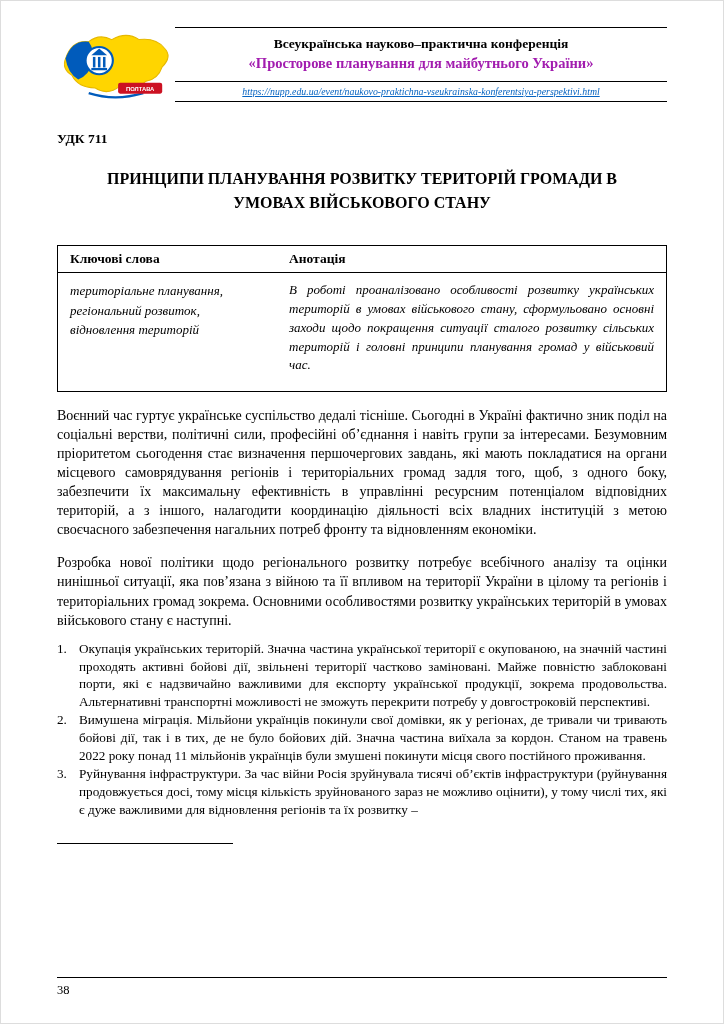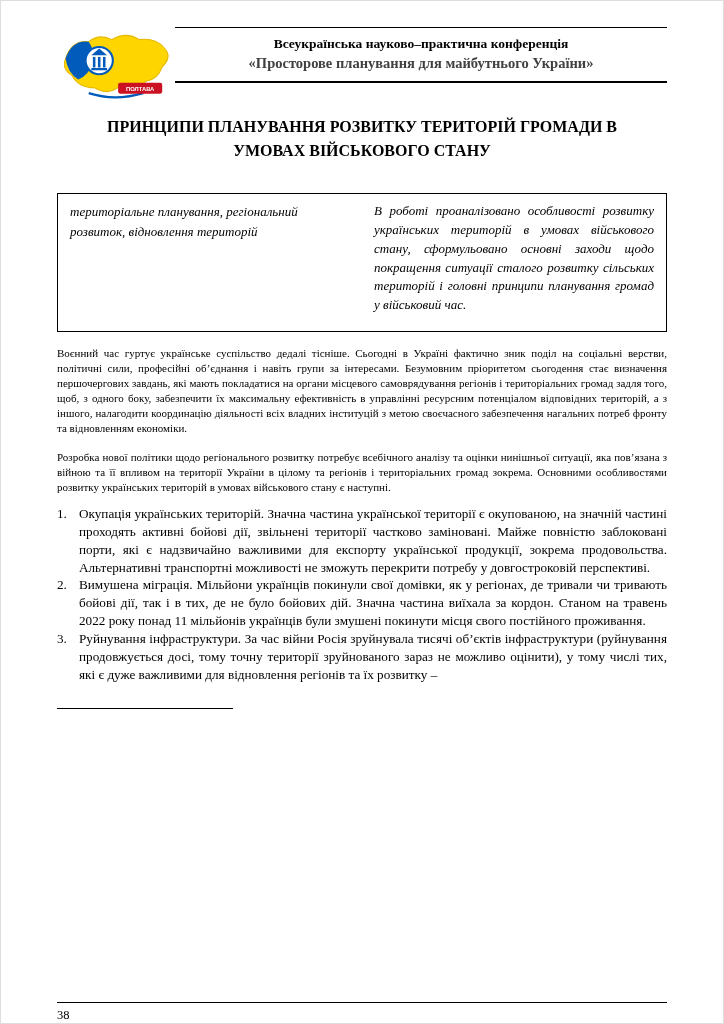--- a/index.html
+++ b/index.html
@@ -8,50 +8,50 @@
     border:1px solid #ddd;box-sizing:border-box;position:relative;overflow:hidden;
     padding:24px 56px 0;color:#000;
     font-family:"Liberation Serif","DejaVu Serif",serif;
   }
   
   .header{display:flex;align-items:flex-start;}
   .logo{flex:0 0 118px;width:118px;margin-top:2px;}
   .header-right{flex:1;text-align:center;padding-top:2px;}
   .rule{border-top:1.4px solid #000;height:0;}
   .conf-line1{font-weight:bold;font-size:13.5px;margin-top:8px;}
-  .conf-line2{font-weight:bold;font-size:14.5px;color:#404040;margin:3px 0 9px;}
+  .conf-line2{font-weight:bold;font-size:14.5px;color:#a21caf;margin:3px 0 9px;}
   .conf-url{display:block;font-size:9.8px;font-style:italic;color:#0563C1;
     text-decoration:underline;padding:4px 0;cursor:pointer;}
   
   .udk{font-weight:bold;font-size:13.5px;margin-top:16px;}
   .title{font-size:16px;font-weight:bold;text-align:center;max-width:520px;
-    margin:0 auto 0;line-height:1.5;}
+    margin:20px auto 0;line-height:1.5;}
   .authors{text-align:center;font-weight:bold;font-size:13px;margin:9px 0 0;}
   sup{font-size:.65em;line-height:0;}
   
   .abstract-table{width:100%;border-collapse:collapse;border:1.4px solid #000;
     margin-top:30px;font-size:13px;table-layout:fixed;}
   .abstract-table th{text-align:left;font-weight:bold;font-size:13.5px;
     padding:5px 12px;border-bottom:1.4px solid #000;}
   .abstract-table td{vertical-align:top;padding:8px 12px 16px;font-style:italic;}
   .col-keywords{width:195px;}
   .cell-keywords{line-height:1.5;}
   .cell-abstract{text-align:justify;line-height:1.45;}
   
-  .body-par{text-align:justify;font-size:11px;line-height:1.36;margin:14px 0 0;}
+  .body-par{text-align:justify;font-size:14px;line-height:1.36;margin:14px 0 0;}
   .num-list{margin-top:10px;}
   .list-item{display:flex;font-size:13.2px;line-height:1.36;}
   .num{flex:0 0 22px;}
   .li-text{flex:1;text-align:justify;}
   
   .footnotes{margin-top:24px;font-size:10.8px;line-height:1.4;color:#1a1a1a;}
   .fn-rule{width:176px;border-top:1px solid #000;margin-bottom:8px;}
   .footnote{margin:0 0 11px;text-align:justify;}
   
-  .footer{position:absolute;left:56px;right:56px;bottom:0;}
+  .footer{position:absolute;left:56px;right:56px;bottom:25px;}
   .footer-rule{border-top:1.4px solid #000;}
   .page-number{font-size:12.5px;margin-top:5px;}
 </style>
 </head>
 <body>
 
 <div class="page">
 
   <header class="header">
     <div class="logo">
@@ -76,30 +76,36 @@
           <text x="79" y="60.8" text-anchor="middle" font-size="5.6" fill="#ffffff" font-family="Liberation Sans, sans-serif" font-weight="bold">ПОЛТАВА</text>
         </g>
       </svg>
     </div>
 
     <div class="header-right">
       <div class="rule"></div>
       <div class="conf-line1">Всеукраїнська науково–практична конференція</div>
       <div class="conf-line2">«Просторове планування для майбутнього України»</div>
       <div class="rule"></div>
+      <a class="conf-url">https://nupp.edu.ua/event/naukovo-praktichna-vseukrainska-konferentsiya-perspektivi.html</a>
       <div class="rule"></div>
     </div>
   </header>
 
+  <div class="udk">УДК 711</div>
 
   <h1 class="title">ПРИНЦИПИ ПЛАНУВАННЯ РОЗВИТКУ ТЕРИТОРІЙ ГРОМАДИ В УМОВАХ ВІЙСЬКОВОГО СТАНУ</h1>
 
 
   <table class="abstract-table">
     <tbody>
+        <tr>
+      <th class="col-keywords">Ключові слова</th>
+      <th>Анотація</th>
+    </tr>
     <tr>
       <td class="cell-keywords">територіальне планування, регіональний розвиток, відновлення територій</td>
       <td class="cell-abstract">В роботі проаналізовано особливості розвитку українських територій в умовах військового стану, сформульовано основні заходи щодо покращення ситуації сталого розвитку сільських територій і головні принципи планування громад у військовий час.</td>
     </tr>
   </tbody>
     </table>
 
   <p class="body-par">Воєнний час гуртує українське суспільство дедалі тісніше. Сьогодні в Україні фактично зник поділ на соціальні верстви, політичні сили, професійні об’єднання і навіть групи за інтересами. Безумовним пріоритетом сьогодення стає визначення першочергових завдань, які мають покладатися на органи місцевого самоврядування регіонів і територіальних громад задля того, щоб, з одного боку, забезпечити їх максимальну ефективність в управлінні ресурсним потенціалом відповідних територій, а з іншого, налагодити координацію діяльності всіх владних інституцій з метою своєчасного забезпечення нагальних потреб фронту та відновленням економіки.</p>
   <p class="body-par">Розробка нової політики щодо регіонального розвитку потребує всебічного аналізу та оцінки нинішньої ситуації, яка пов’язана з війною та її впливом на території України в цілому та регіонів і територіальних громад зокрема. Основними особливостями розвитку українських територій в умовах військового стану є наступні.</p>
 
@@ -107,21 +113,21 @@
     <div class="list-item">
       <span class="num">1.</span>
       <div class="li-text">Окупація українських територій. Значна частина української території є окупованою, на значній частині проходять активні бойові дії, звільнені території частково заміновані. Майже повністю заблоковані порти, які є надзвичайно важливими для експорту української продукції, зокрема продовольства. Альтернативні транспортні можливості не зможуть перекрити потребу у довгостроковій перспективі.</div>
     </div>
     <div class="list-item">
       <span class="num">2.</span>
       <div class="li-text">Вимушена міграція. Мільйони українців покинули свої домівки, як у регіонах, де тривали чи тривають бойові дії, так і в тих, де не було бойових дій. Значна частина виїхала за кордон. Станом на травень 2022 року понад 11 мільйонів українців були змушені покинути місця свого постійного проживання.</div>
     </div>
     <div class="list-item">
       <span class="num">3.</span>
-      <div class="li-text">Руйнування інфраструктури. За час війни Росія зруйнувала тисячі об’єктів інфраструктури (руйнування продовжується досі, тому точну території зруйнованого зараз не можливо оцінити), у тому числі тих, які є дуже важливими для відновлення регіонів та їх розвитку –</div>
+      <div class="li-text">Руйнування інфраструктури. За час війни Росія зруйнувала тисячі об’єктів інфраструктури (руйнування продовжується досі, тому місця кількість зруйнованого зараз не можливо оцінити), у тому числі тих, які є дуже важливими для відновлення регіонів та їх розвитку –</div>
     </div>
   </div>
 
   <div class="footnotes">
     <div class="fn-rule"></div>
   </div>
 
   <footer class="footer">
     <div class="footer-rule"></div>
     <div class="page-number">38</div>

